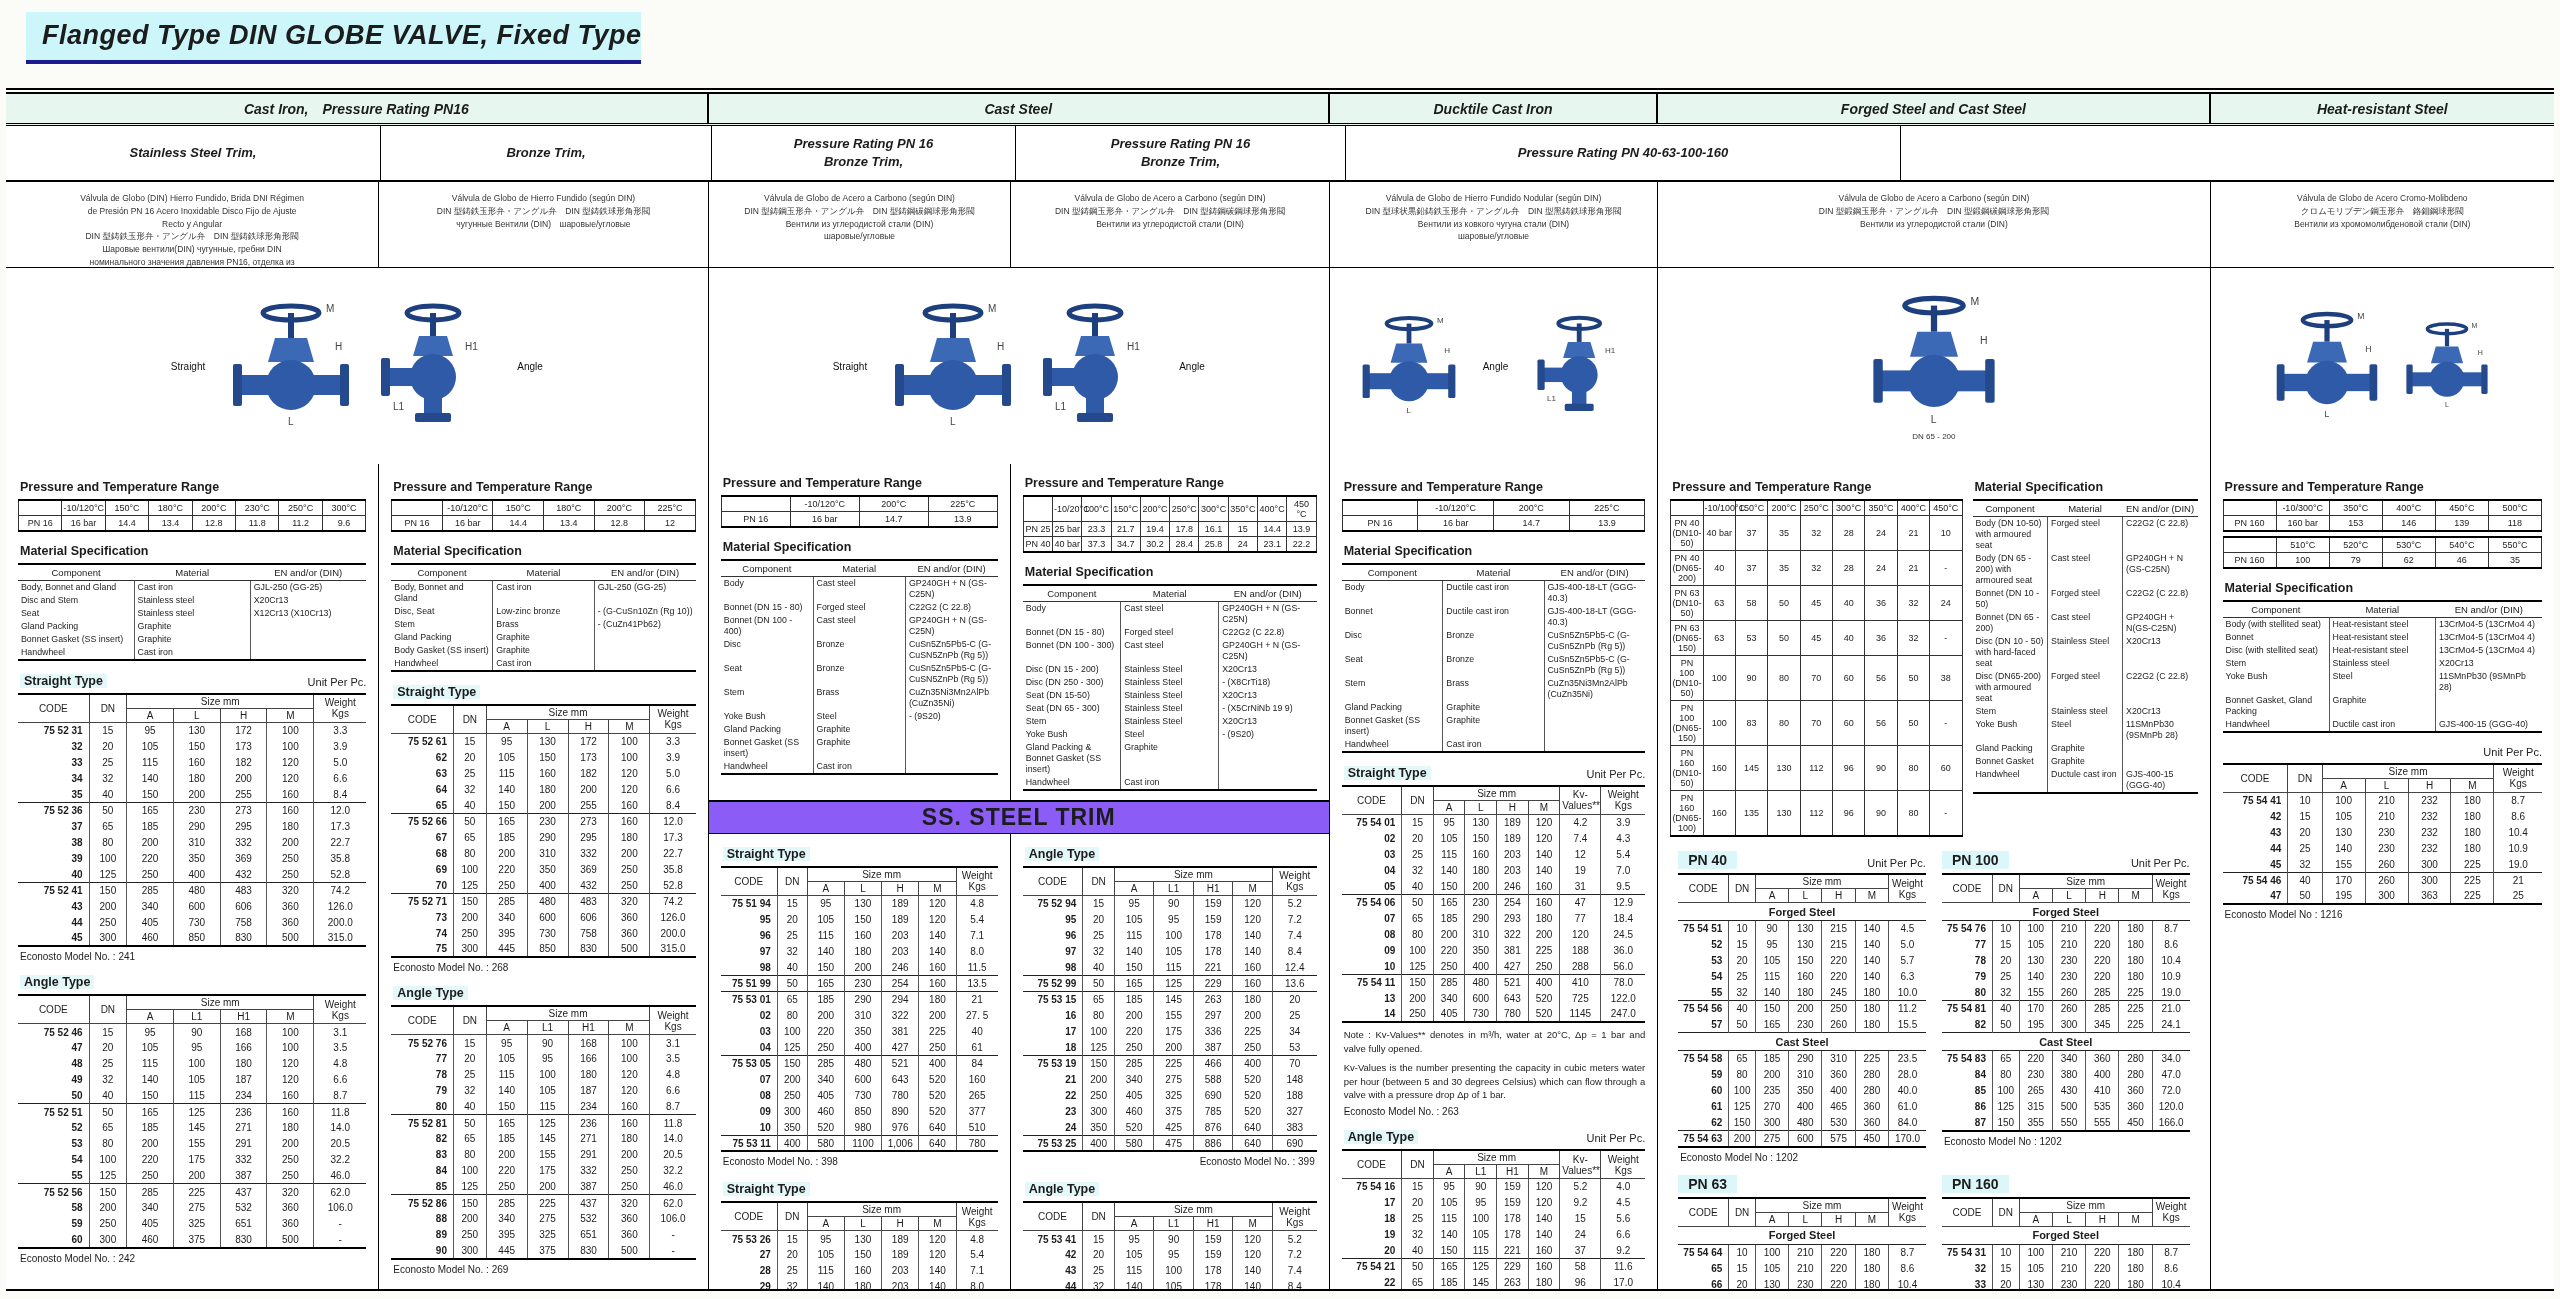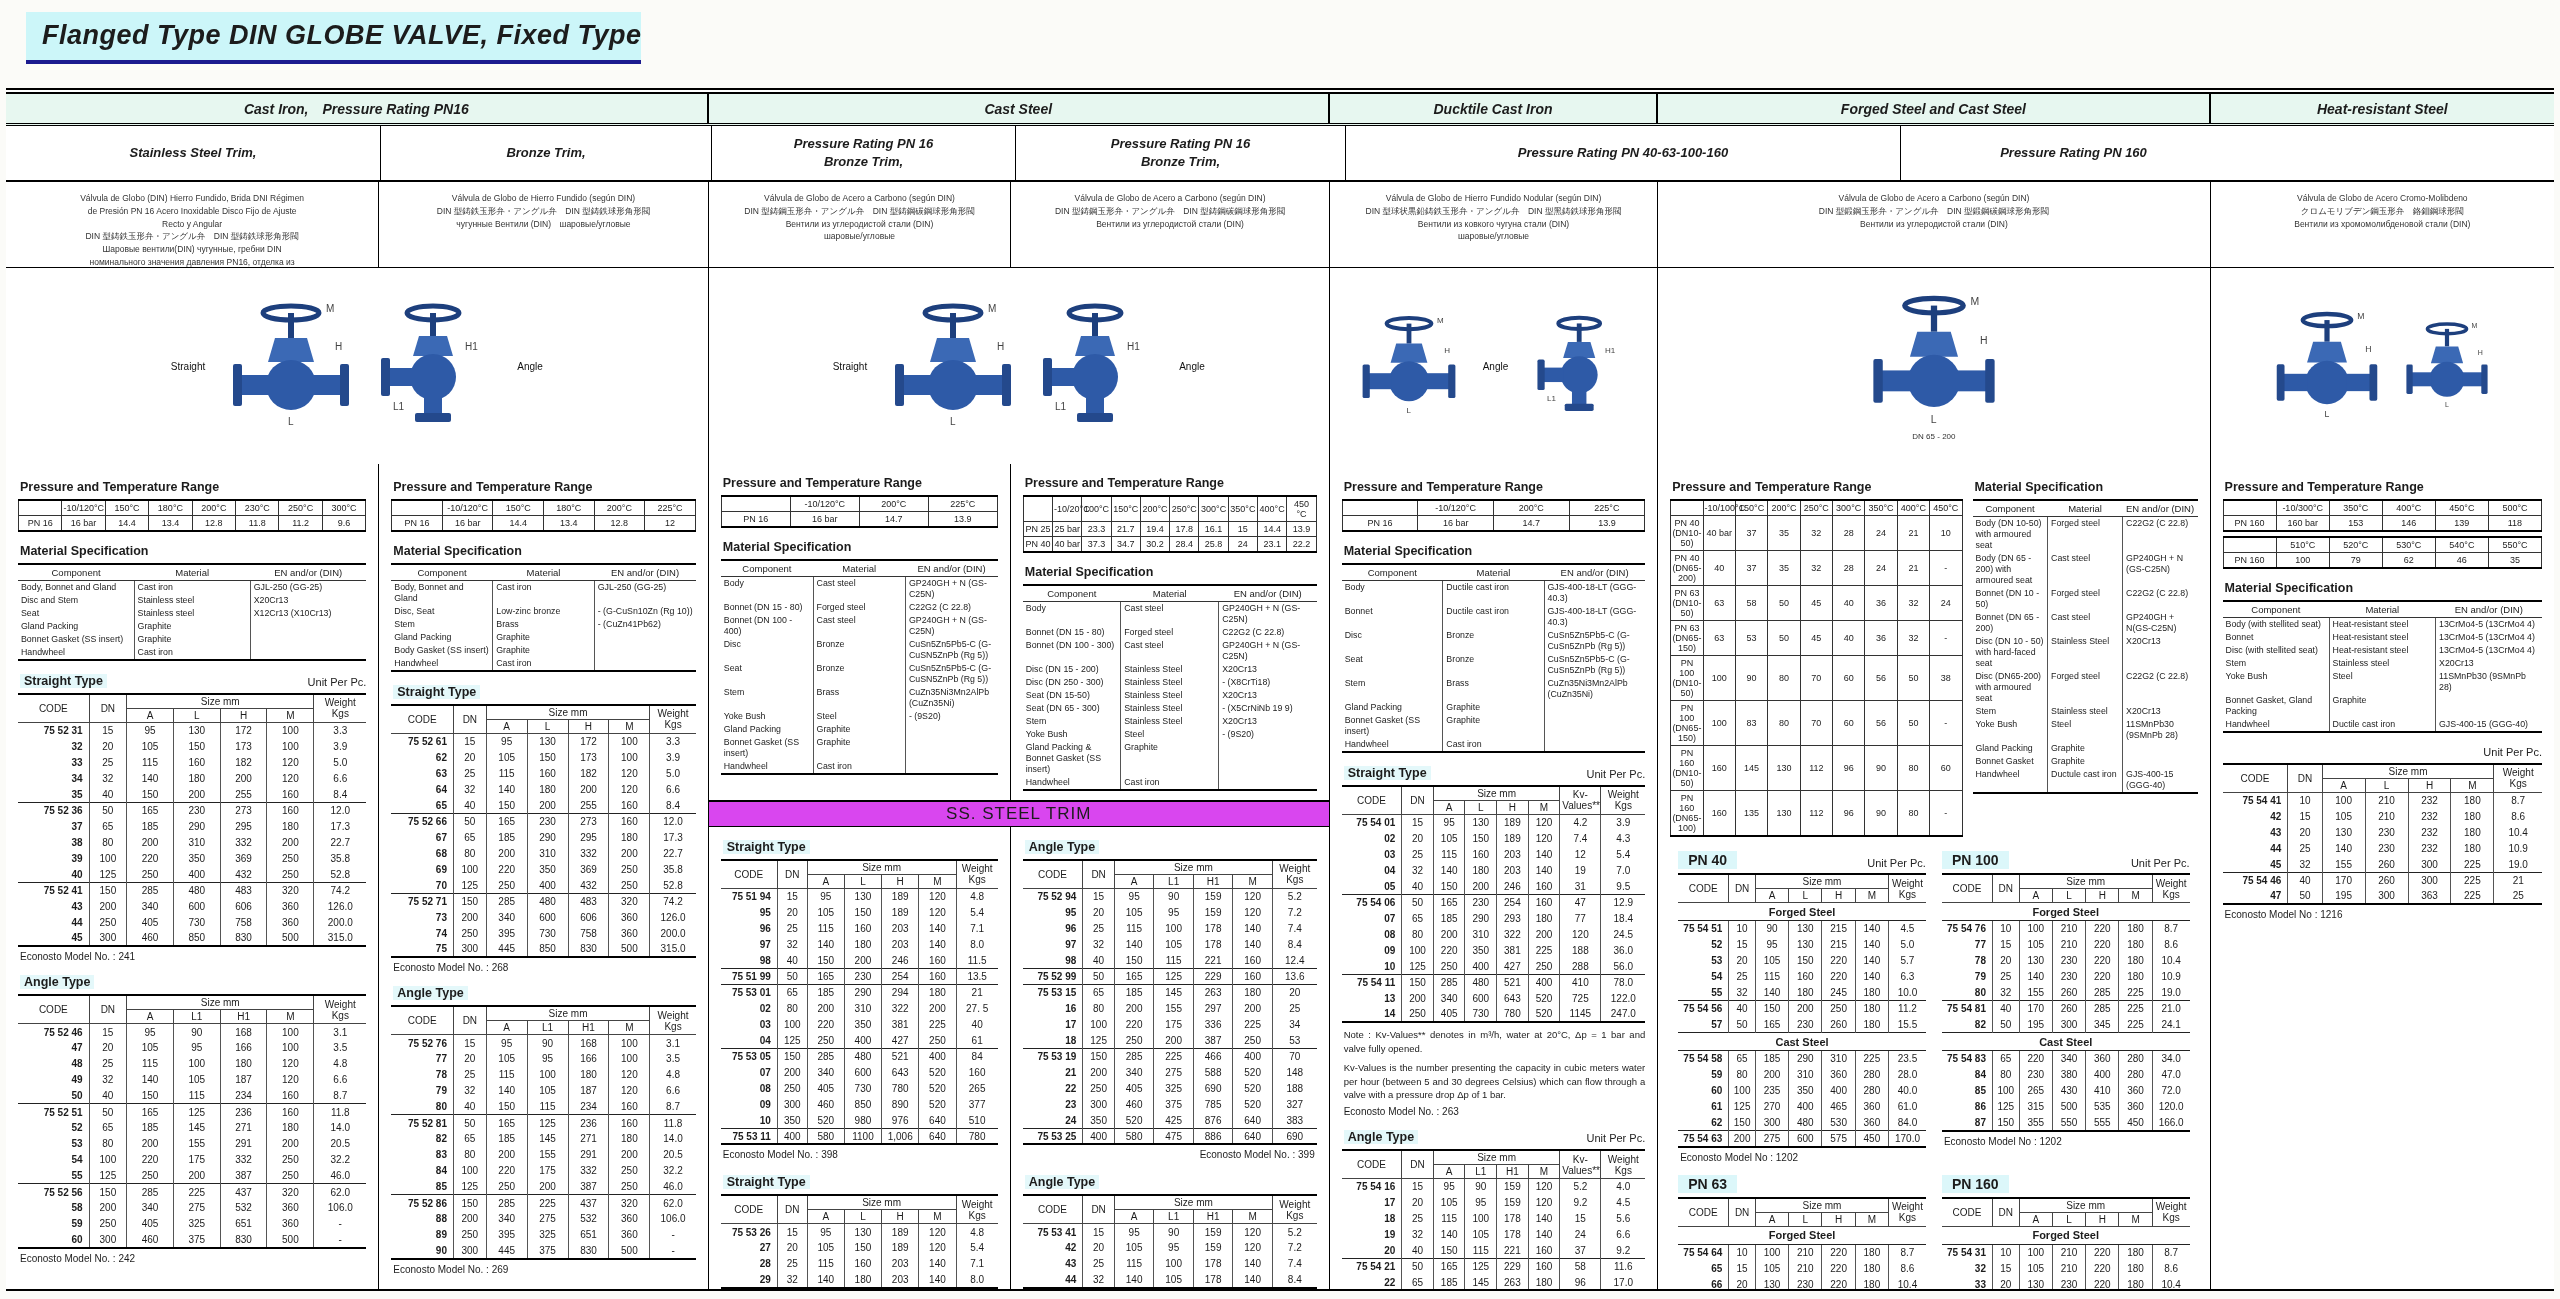--- a/index.html
+++ b/index.html
@@ -40,21 +40,21 @@
 .dim th:first-child,.dim td:first-child{border-left:none}
 .dim th:last-child,.dim td:last-child{border-right:none}
 .dim thead{border-bottom:1.5px solid #222}
 .dim td{border-left:1px solid #555;border-right:1px solid #555;font-size:10px;padding:0 3px;text-align:center;height:16px}
 .dim td.code{text-align:right;padding-right:6px;font-weight:bold}
 .dim tr.grp td{border-top:1.5px solid #222}
 .dim tr.steelbar td{border-top:1.5px solid #222;border-bottom:1.5px solid #222;font-weight:bold;font-size:11px;text-align:center;height:18px}
 .model{font-size:10px;margin:4px 0 2px 2px}
 .model.r{text-align:right;margin-right:2px}
 .note{font-size:9.5px;line-height:1.45;margin:5px 0 0 2px;text-align:justify}
-.banner{font-weight:normal;font-size:17px;text-align:center;border-top:2px solid #000;border-bottom:1px solid #000;padding:2px 0;background:#d946ef;letter-spacing:1px}
+.banner{font-weight:bold;font-size:23px;text-align:center;border-top:2px solid #000;border-bottom:1px solid #000;padding:2px 0;background:#8b5cf6;letter-spacing:1px}
 .csrow{display:flex}
 .csrow .sub{padding:0 12px;overflow:hidden}
 .csrow .sub1{width:303px;border-right:1px solid #000}
 .csrow .sub2{width:319px}
 .fg-top{display:flex;gap:10px}
 .fg-pt{width:300px}.fg-mat{width:231px}
 .fg-grid{display:flex;flex-wrap:wrap}
 .pnblk{width:50%;padding:0 8px}
 .pnbar{display:flex;justify-content:space-between;align-items:flex-end;margin:10px 0 4px 0}
 .pnbar .pn{font-weight:bold;font-size:14px;background:#dcf7fa;padding:1px 10px}
@@ -128,23 +128,20 @@
     <div class="hcell w3">
         <span>Pressure Rating PN 16</span>
         <span>Bronze Trim,</span>
       </div>
     <div class="hcell w5">
         <span>Pressure Rating PN 16</span>
         <span>Bronze Trim,</span>
       </div>
     <div class="hcell w6">
         <span>Pressure Rating PN 40-63-100-160</span>
-      </div>
-    <div class="hcell w7 last">
-        <span>Pressure Rating PN 160</span>
       </div>
   </div>
 
   <div class="band descrow">
     <div class="dcell w1">
         <div>Válvula de Globo (DIN) Hierro Fundido, Brida DNI Régimen</div>
         <div>de Presión PN 16 Acero Inoxidable Disco Fijo de Ajuste</div>
         <div>Recto y Angular</div>
         <div>DIN 型鋳鉄玉形弁・アングル弁　DIN 型鋳鉄球形角形閥</div>
         <div>Шаровые вентили(DIN) чугунные, гребни DIN</div>

